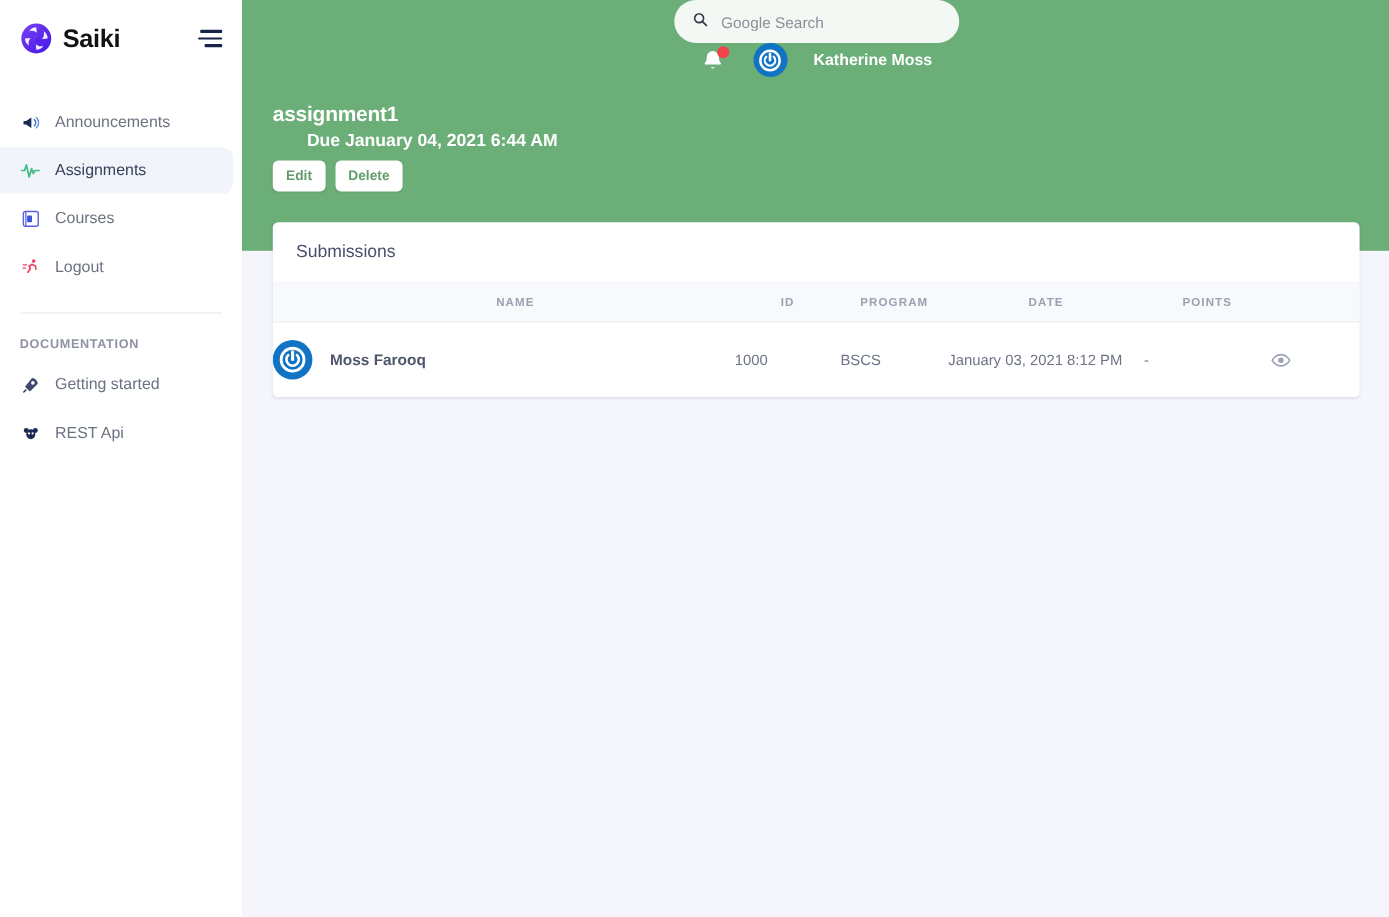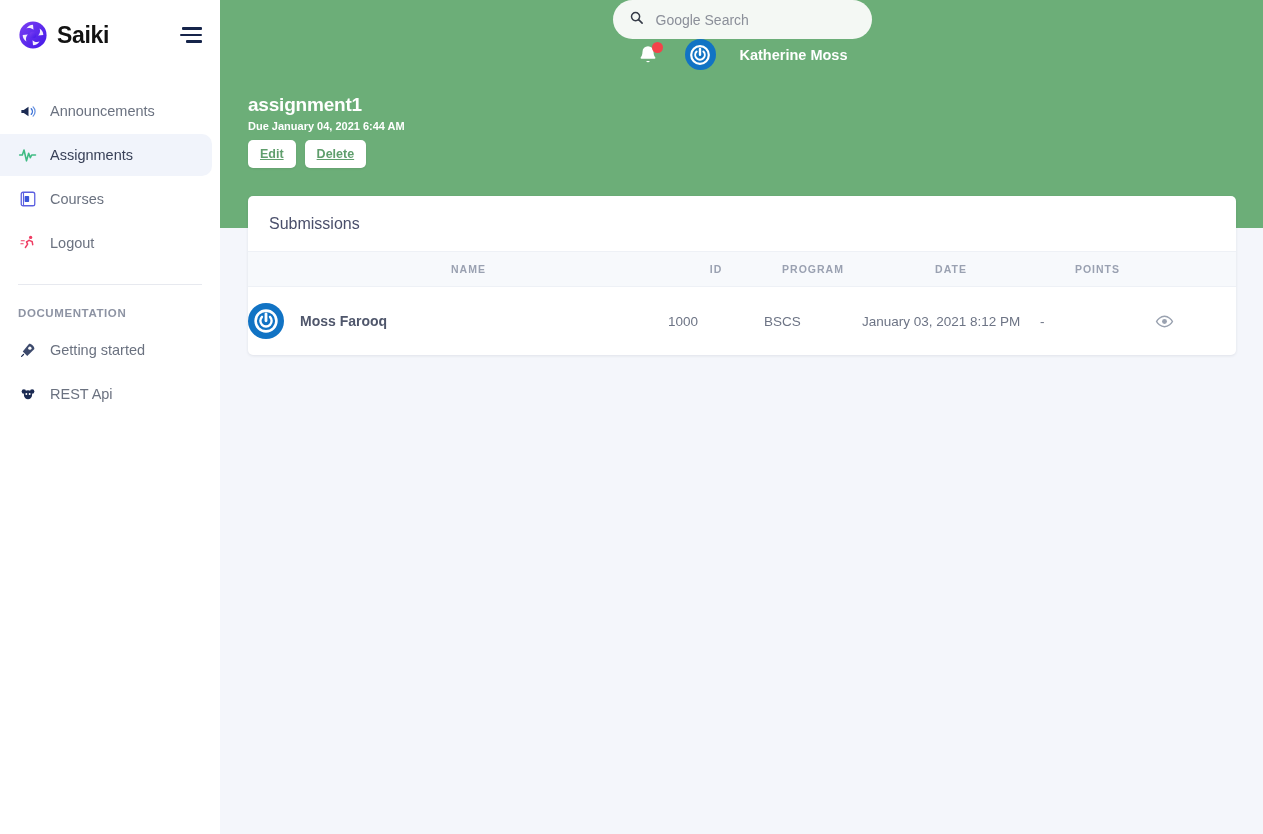--- a/index.html
+++ b/index.html
@@ -185,36 +185,36 @@
   }
   .page-title {
     color: #ffffff;
     font-size: 19px;
     font-weight: bold;
     margin: 0 0 4px 0;
     letter-spacing: -0.2px;
   }
   .page-sub {
     color: #ffffff;
-    font-size: 11px;
-    font-weight: bold;
+    font-size: 16px;
+    font-weight: bold;
+    margin-left: 31px;
   }
   .title-actions { display: flex; gap: 9px; padding-top: 8px; }
   .btn-white {
     background: #ffffff;
     color: #5f9e6c;
     border: none;
     border-radius: 5px;
     font-family: "Liberation Sans", sans-serif;
     font-size: 12.5px;
     font-weight: bold;
     padding: 7px 12px;
     cursor: pointer;
     box-shadow: 0 1px 2px rgba(0,0,0,0.08);
-    text-decoration: underline;
   }
 
   
   .card {
     position: relative;
     z-index: 2;
     margin: 28px 27px 0 28px;
     background: #ffffff;
     border-radius: 5px;
     box-shadow: 0 1px 3px rgba(20,30,60,0.09);

